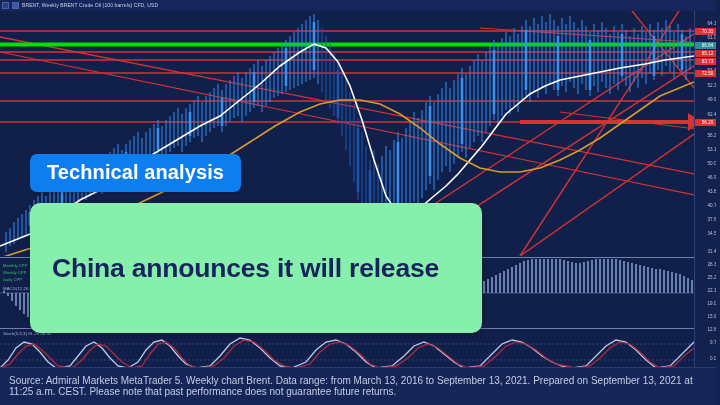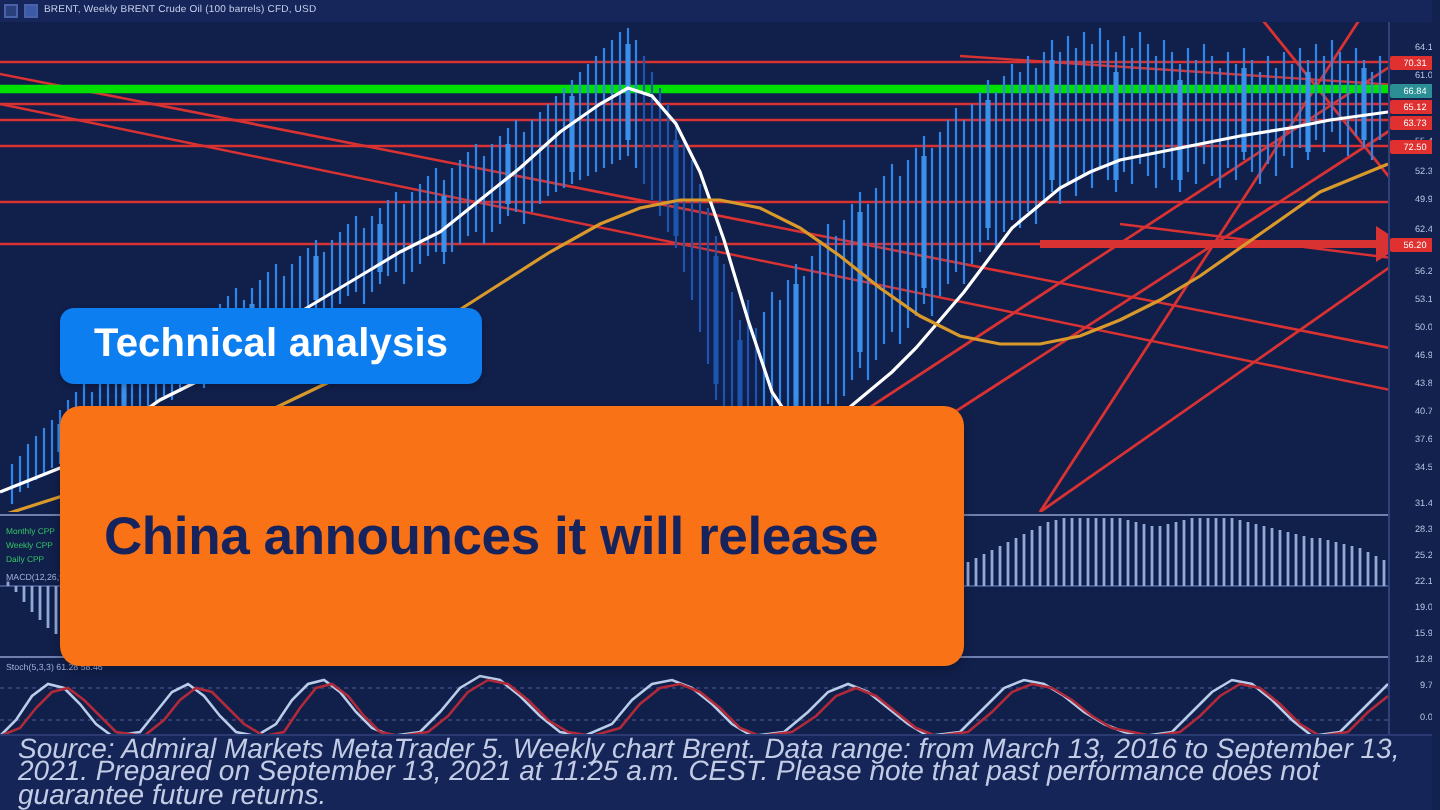--- a/index.html
+++ b/index.html
@@ -61,42 +61,41 @@
   .ta-badge{
     position:absolute;left:30px;top:154px;z-index:20;
     background:#0d7ef0;color:#ffffff;border-radius:7px;
     padding:8px 17px 9px 17px;
     font-size:20px;line-height:21px;font-weight:bold;
     font-family:"Liberation Sans",sans-serif;letter-spacing:.1px;
     box-shadow:0 1px 3px rgba(0,0,0,.25);
   }
   .headline-card{
     position:absolute;left:30px;top:203px;width:452px;height:130px;z-index:21;
-    background:#f97316;border-radius:10px;
+    background:#86efac;border-radius:10px;
     display:flex;align-items:center;
     padding:11px 22px;
     box-shadow:0 2px 6px rgba(0,0,0,.28);
   }
   .headline-text{
     color:#16235c;font-weight:bold;
     font-size:26.5px;line-height:32px;letter-spacing:-.2px;
     font-family:"Liberation Sans",sans-serif;
   }
 
   
   .footer{
     position:absolute;left:0;bottom:0;width:720px;height:38px;
     background:#152558;
     display:flex;align-items:center;
     padding:0 9px;z-index:25;
   }
   .footer-text{
-    font-size:14px;line-height:11.5px;color:#c3cce5;
+    font-size:10px;line-height:11.5px;color:#c3cce5;
     font-family:"Liberation Sans",sans-serif;
-    font-style:italic;
   }
   .sep{position:absolute;left:0;top:0;width:720px;height:1px;background:#2b3a72;}
 </style>
 </head>
 <body>
 
 <div id="stage">
 
   <div class="chart-wrap">
 

